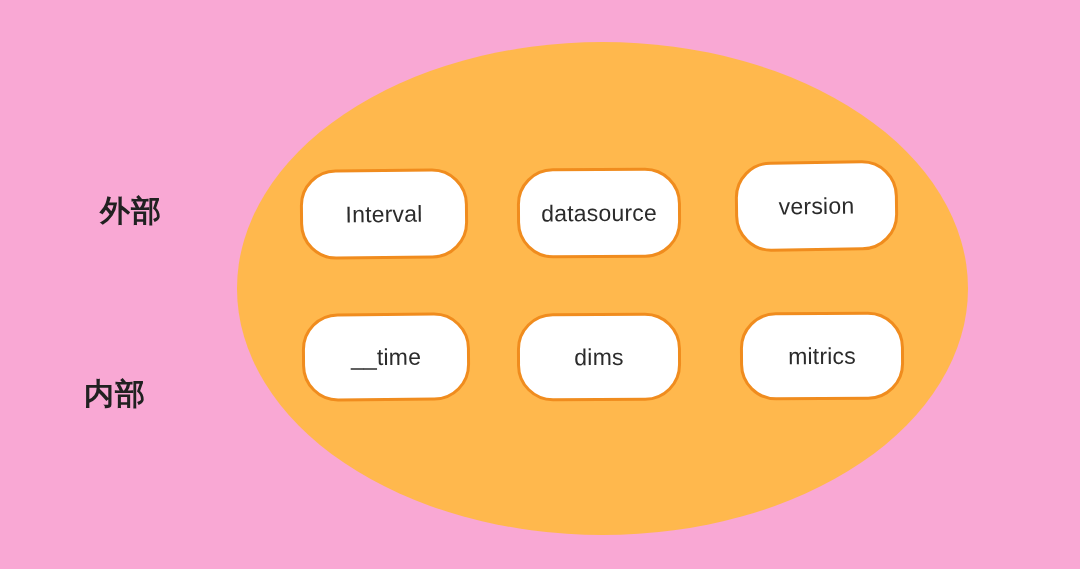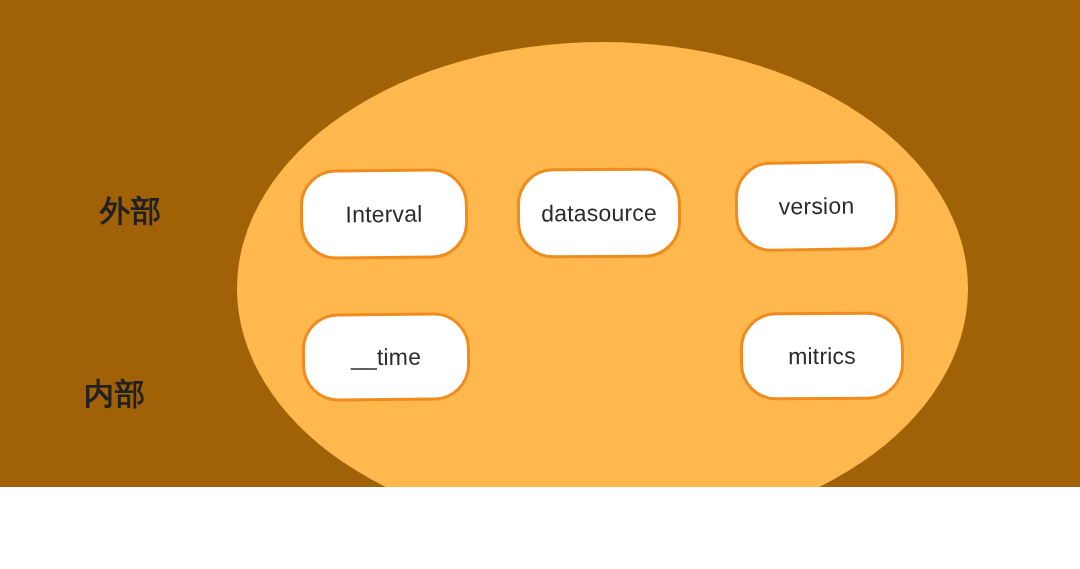--- a/index.html
+++ b/index.html
@@ -6,22 +6,22 @@
     margin: 0;
     padding: 0;
     background: #ffffff;
   }
   body {
     font-family: "Liberation Sans", "DejaVu Sans", sans-serif;
   }
   #canvas {
     position: relative;
     width: 1080px;
-    height: 487px;
-    background: #a16207;
+    height: 569px;
+    background: #f9a8d4;
     overflow: hidden;
   }
 
   
   .ellipse {
     position: absolute;
     left: 237px;
     top: 42px;
     width: 731px;
     height: 493px;
@@ -87,16 +87,17 @@
   <div class="side-label side-label--internal">内部</div>
 
   <div class="pill pill--interval">Interval</div>
 
   <div class="pill pill--datasource">datasource</div>
 
   <div class="pill pill--version">version</div>
 
   <div class="pill pill--time">__time</div>
 
+  <div class="pill pill--dims">dims</div>
 
   <div class="pill pill--mitrics">mitrics</div>
 
 </div>
 
 </body></html>

